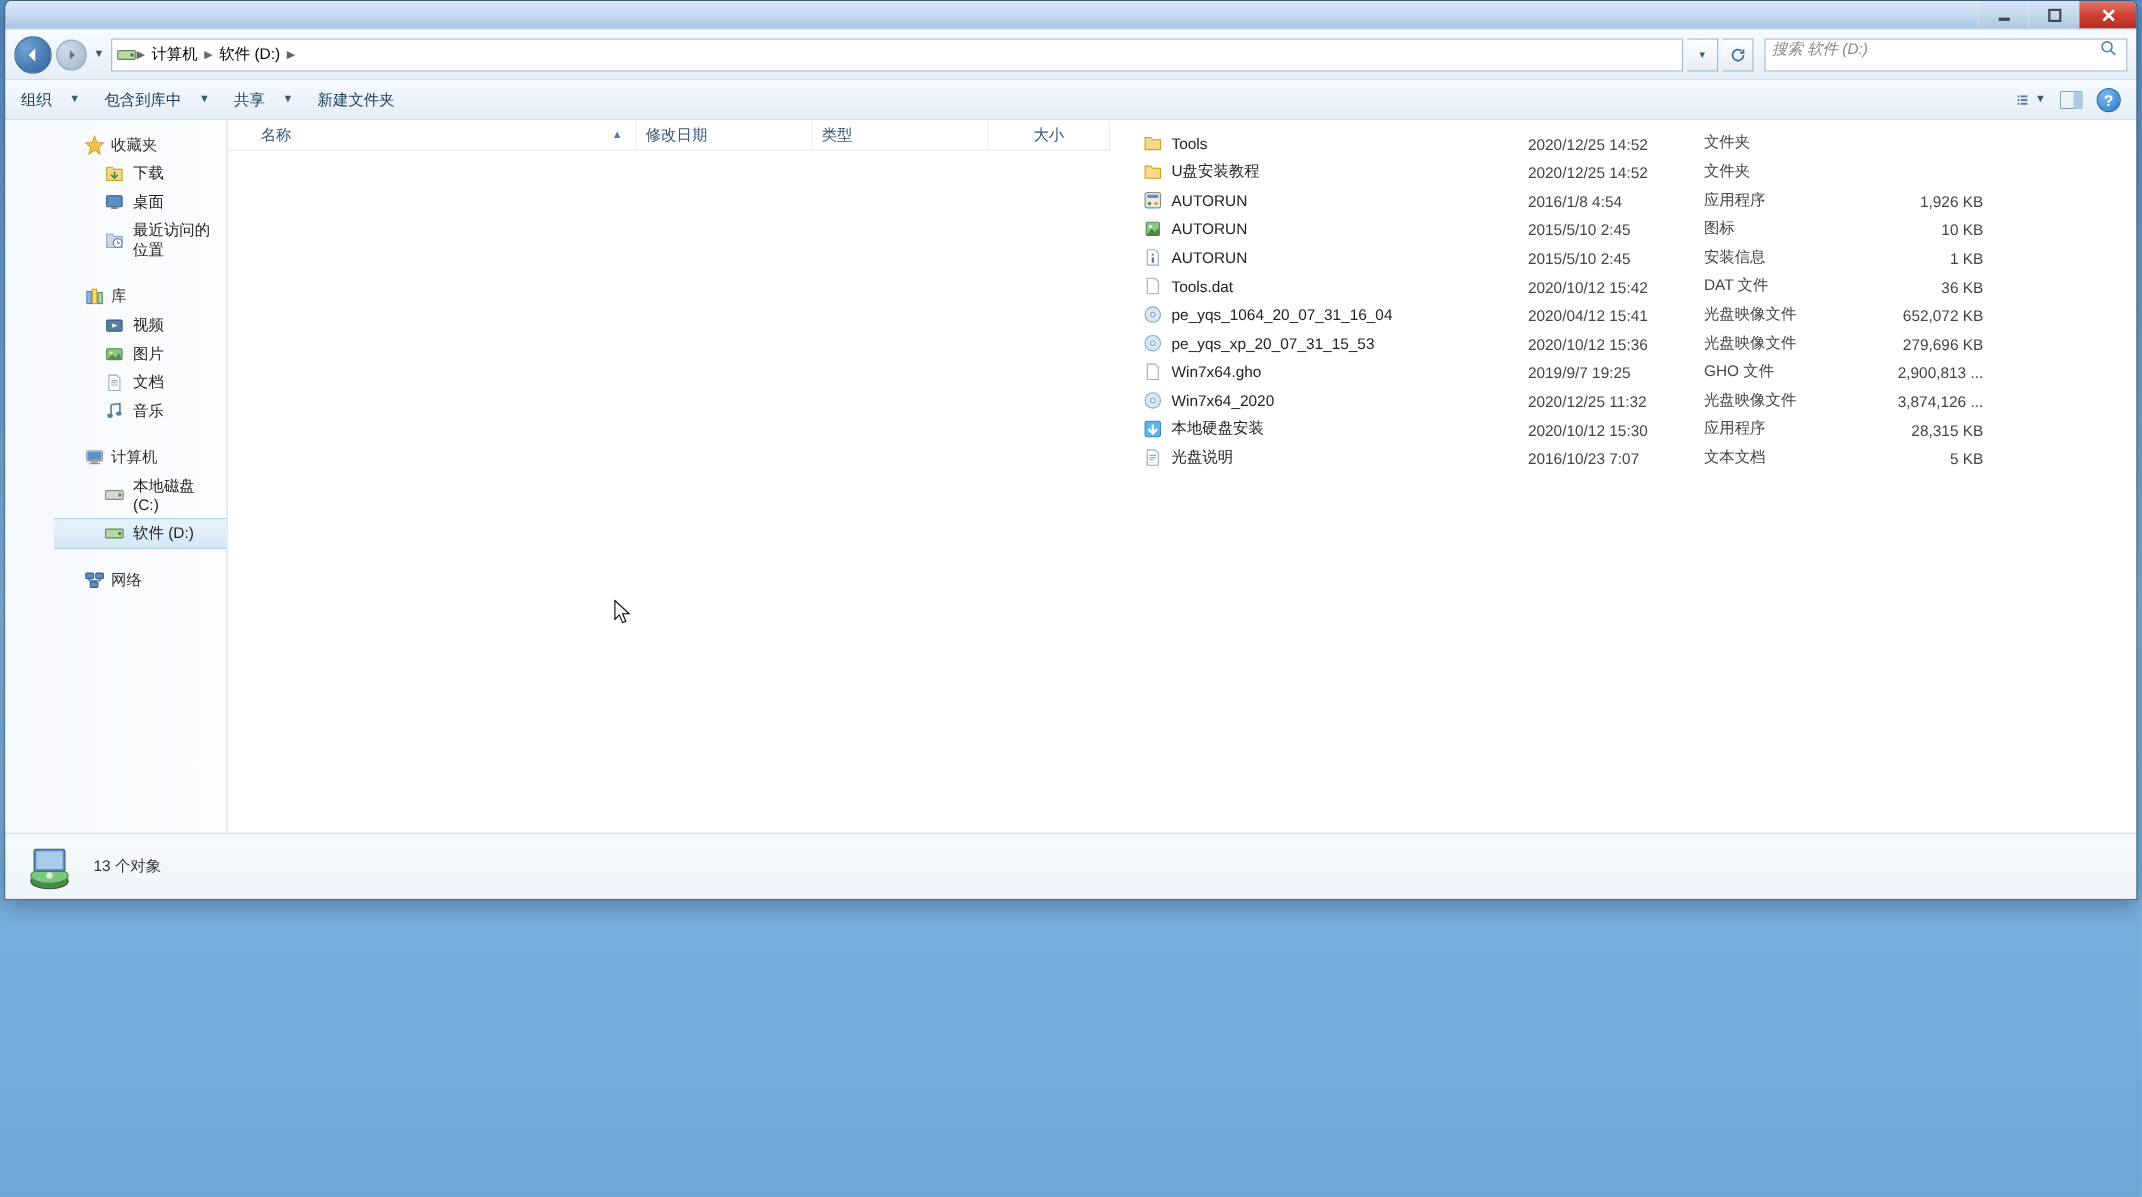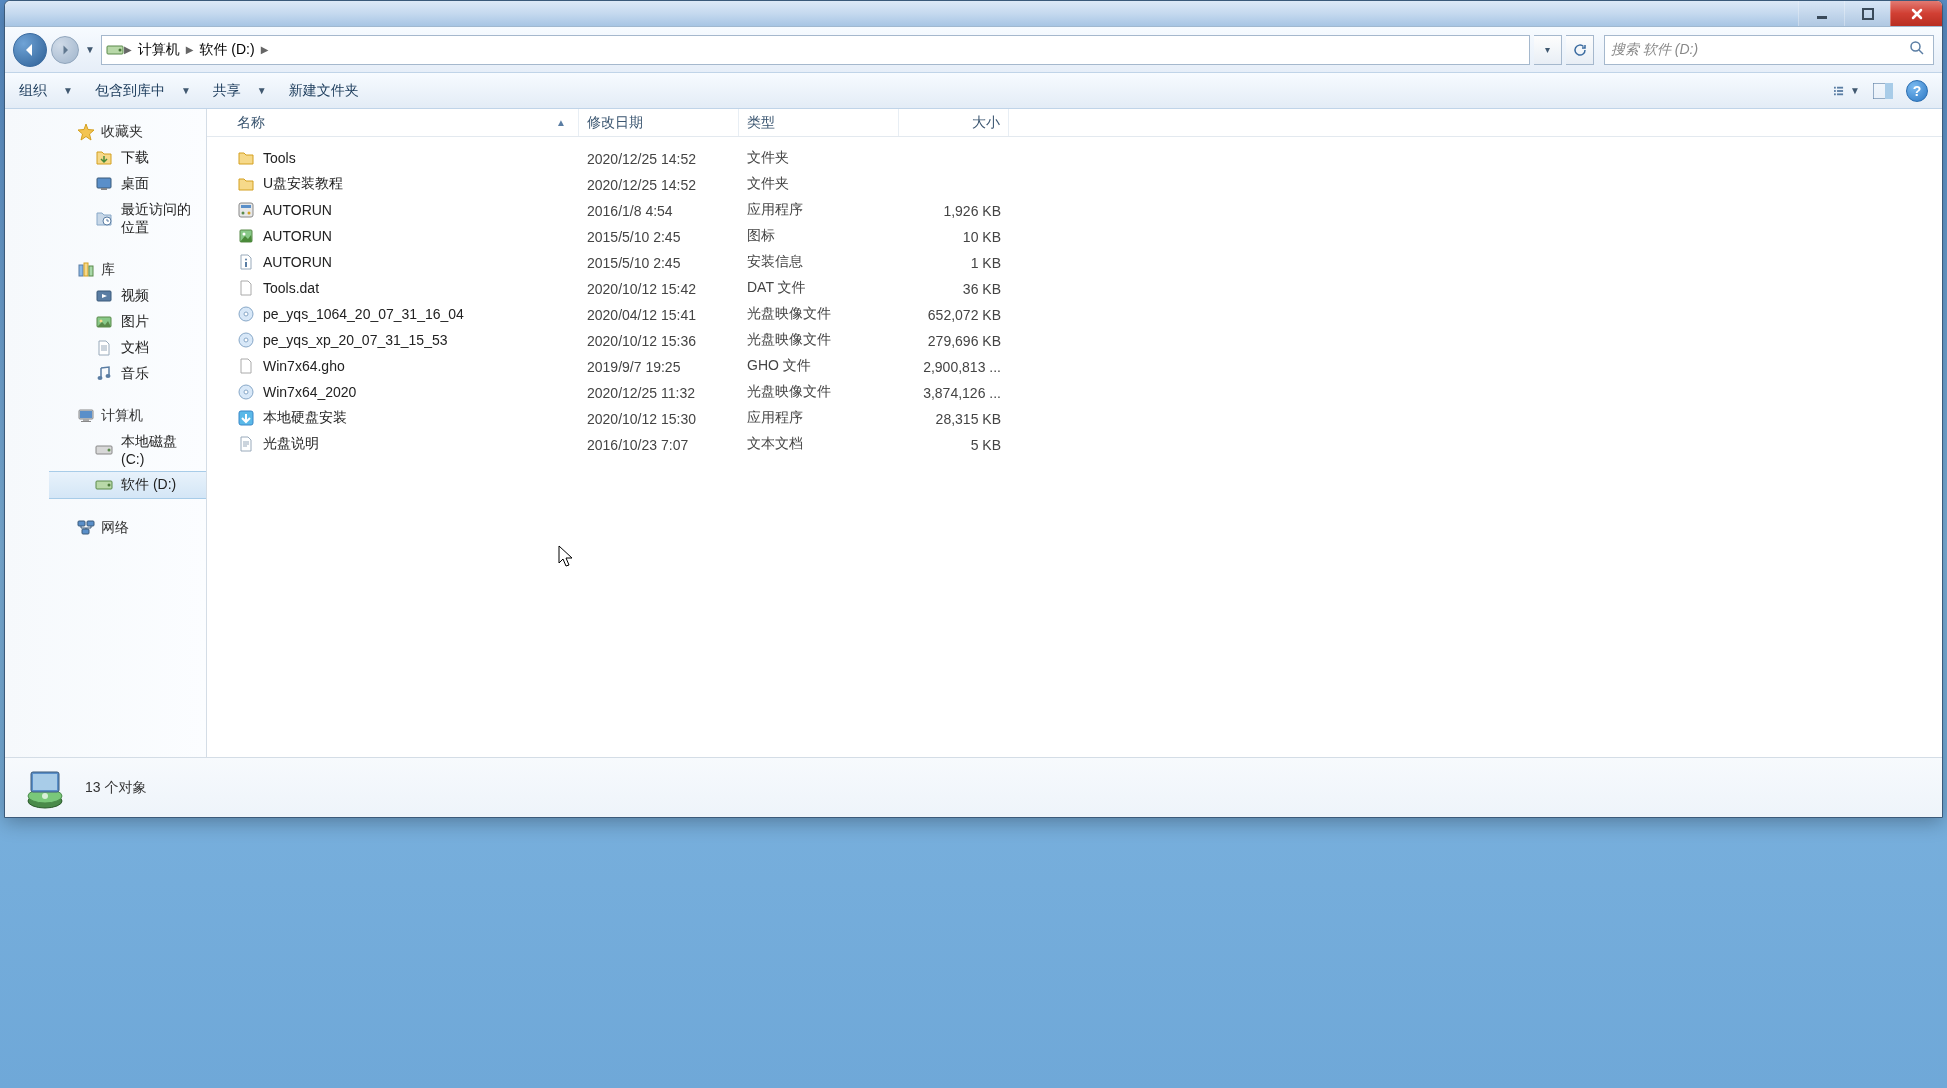--- a/index.html
+++ b/index.html
@@ -115,21 +115,20 @@
   display:flex; align-items:center; justify-content:center;
   background: linear-gradient(to bottom,#fdfdfd,#e8eef5);
   cursor:pointer;
 }
 .searchbox {
   width: 330px;
   height: 30px;
   border: 1px solid #a5b8cd;
   margin-left: 6px;
   display: flex;
-  align-items: center;
   padding: 0 6px;
   background: #fff;
   font-style: italic;
   color: #888;
   font-size: 14px;
   position: relative;
 }
 .searchbox .mag {
   position: absolute; right: 8px;
   color: #5a7da3;
@@ -209,21 +208,21 @@
 }
 .icon-sm {
   width: 18px; height: 18px;
   display: inline-flex;
   align-items: center; justify-content: center;
   flex-shrink: 0;
 }
 .filepane {
   flex: 1;
   display: flex;
-  flex-direction: column;
+  flex-direction: row;
   overflow: hidden;
 }
 .colheaders {
   height: 28px;
   display: flex;
   border-bottom: 1px solid #e3e9ef;
   font-size: 14px;
   color: #3a5570;
   align-items: center;
   padding-left: 22px;
@@ -232,21 +231,21 @@
   padding: 0 8px;
   border-right: 1px solid #e8eef4;
   cursor: pointer;
   display: flex;
   align-items: center;
   height: 100%;
 }
 .ch.name { width: 350px; }
 .ch.date { width: 160px; }
 .ch.type { width: 160px; }
-.ch.size { width: 110px; justify-content: flex-end; }
+.ch.size { width: 110px; justify-content: center; }
 .sortarrow { color:#5a7da3; font-size:10px; margin-left:auto; padding-right:4px;}
 .filelist {
   flex: 1;
   overflow-y: auto;
   padding: 4px 0 4px 22px;
 }
 .frow {
   height: 26px;
   display: flex;
   align-items: flex-end;

